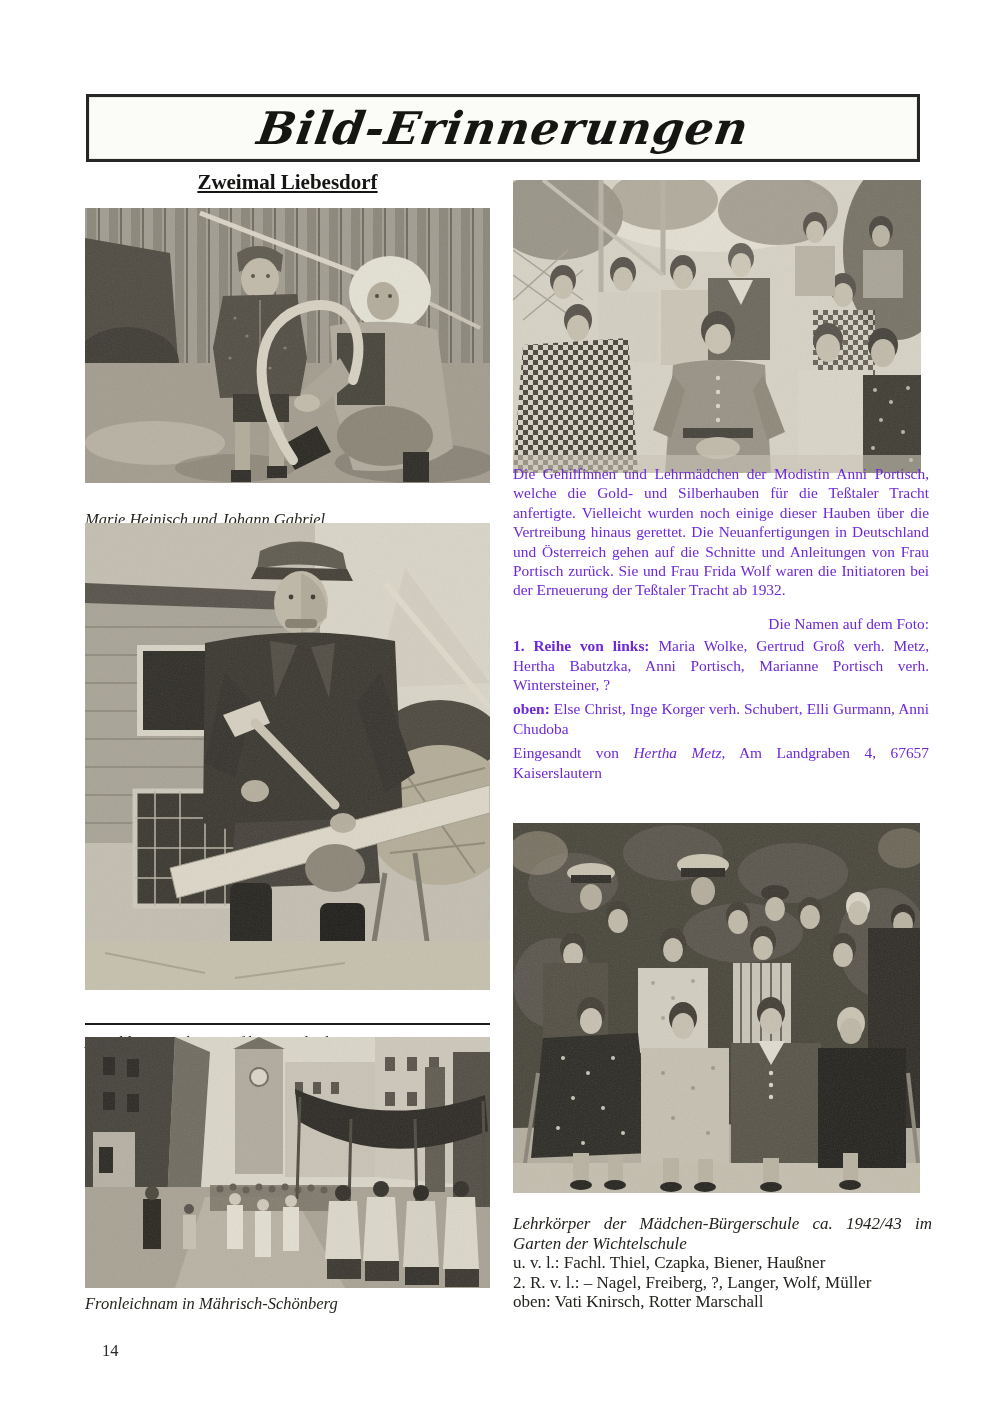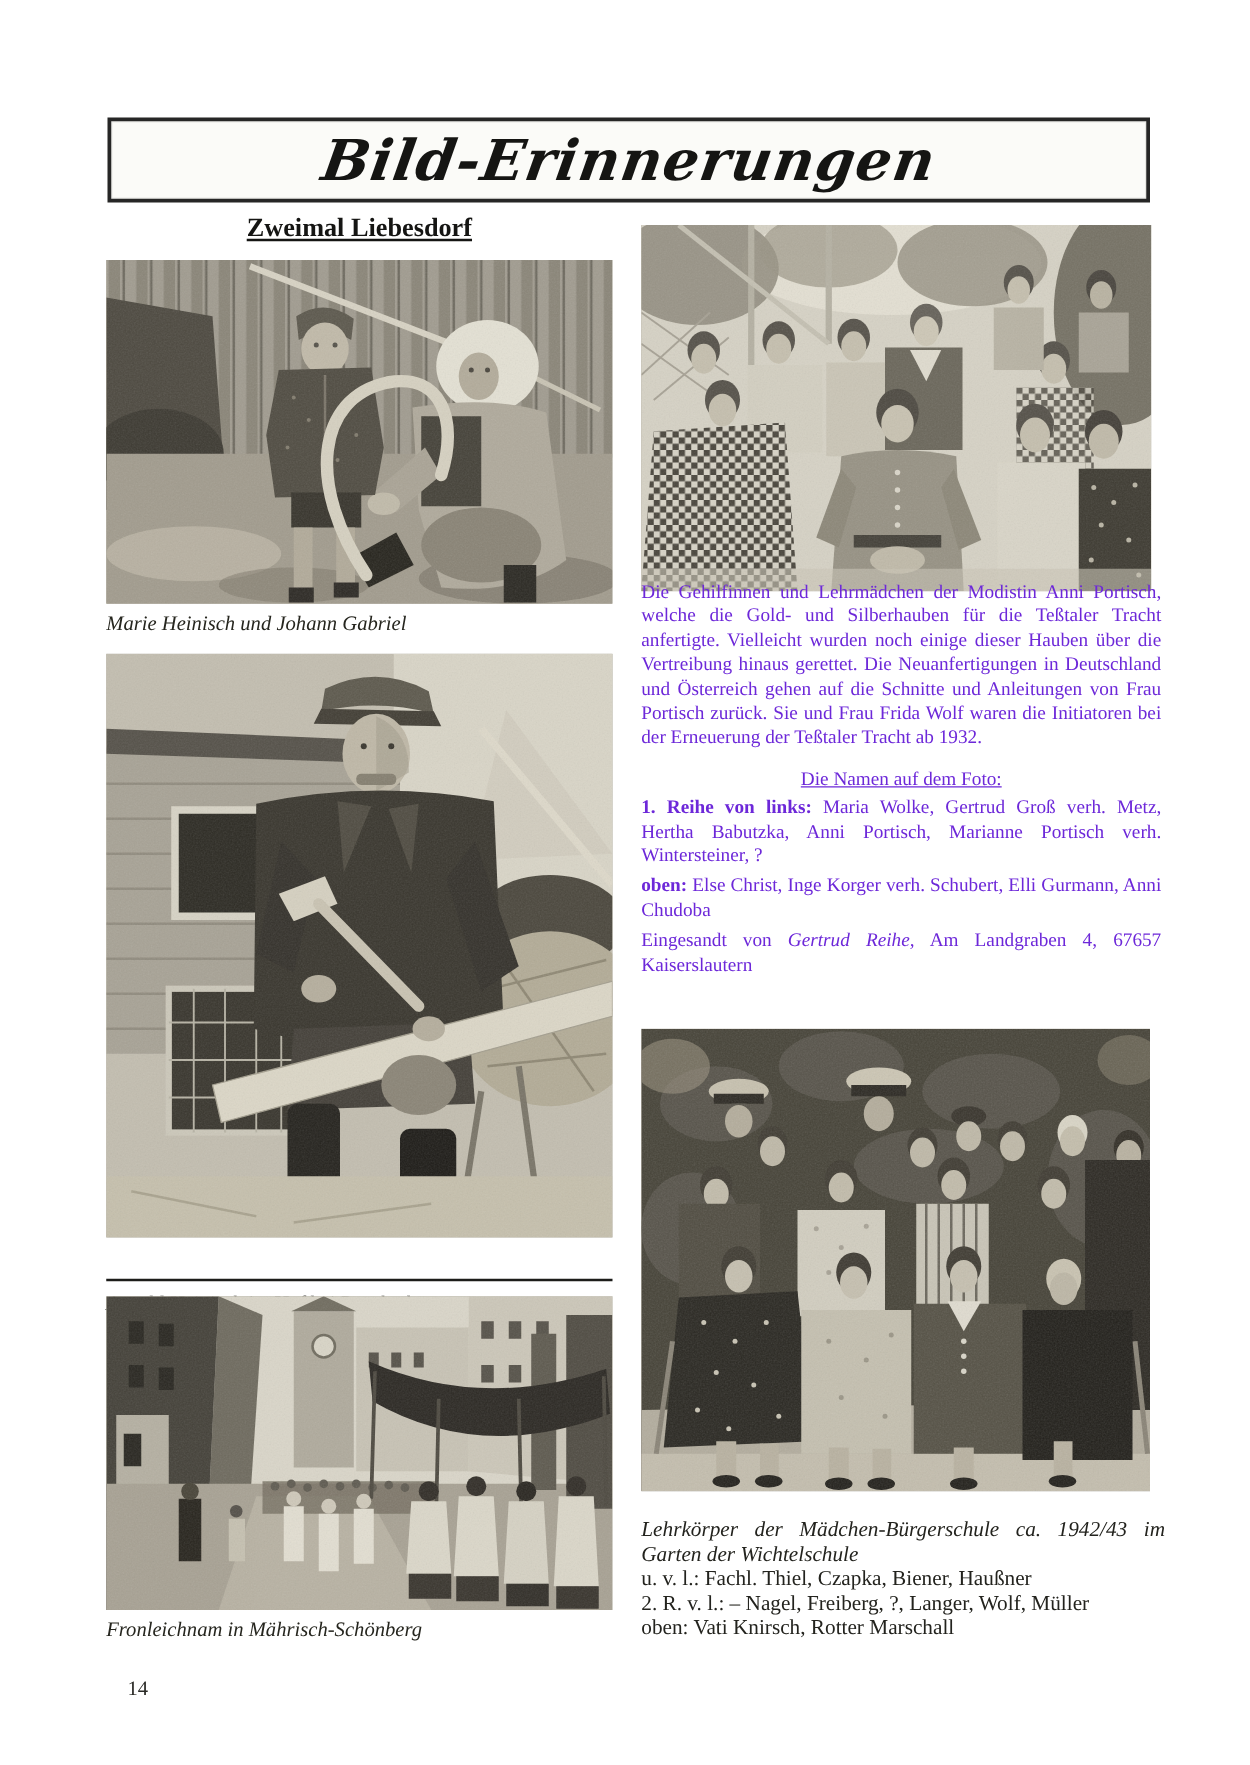--- a/index.html
+++ b/index.html
@@ -26,35 +26,35 @@
     text-align:center;font-size:21px;font-weight:bold;color:#151513;text-decoration:underline;
   }
   .photo{position:absolute;margin:0;background:#b4afa2;overflow:hidden;}
   .photo svg{display:block;width:100%;height:100%;}
   #ph1{left:85px;top:208px;width:405px;height:275px;}
   #ph2{left:85px;top:523px;width:405px;height:467px;}
   #ph3{left:85px;top:1037px;width:405px;height:251px;}
   #ph4{left:513px;top:180px;width:408px;height:293px;}
   #ph5{left:513px;top:823px;width:407px;height:370px;}
   .caption{position:absolute;font-style:italic;font-size:16.5px;line-height:20px;color:#26261f;}
-  #cap1{left:85px;top:489px;width:405px;}
+  #cap1{left:85px;top:510px;width:405px;}
   #cap2{left:85px;top:997px;width:405px;margin-top:36px;}
   #cap3{left:85px;top:1294px;width:405px;}
   .rule{
     position:absolute;left:85px;top:1023px;width:405px;height:0;
     border:none;border-top:2.5px solid #1c1c1a;margin:0;
   }
   
   .rcol{
     position:absolute;left:513px;top:464px;width:416px;
     font-size:15.4px;line-height:19.4px;text-align:justify;color:#6d28d9;
   }
   .rcol p{margin:0;}
   #intro{margin-bottom:14px;}
-  .names-heading{margin-bottom:3px !important;text-align:center;text-decoration:underline;}
+  .names-heading{margin-bottom:3px !important;text-align:right;}
   .names-block{margin-bottom:5px !important;}
   .b{font-weight:bold;margin-top:36px;}
   .i{font-style:italic;}
   .bottom-caption{
     position:absolute;left:513px;top:1214px;width:419px;
     font-size:17px;line-height:19.6px;color:#23231e;
   }
   .bottom-caption p{margin:0;}
   .cap-ital{font-style:italic;text-align:justify;}
   .page-number{position:absolute;left:102px;top:1341px;font-size:16.5px;color:#2a2a26;}
@@ -379,21 +379,21 @@
       <rect y="275" width="408" height="18" fill="#c9c4b5" opacity="0.6"></rect>
       <rect width="408" height="293" filter="url(#p4g)" opacity="0.14"></rect>
     </svg>
   </figure>
 
   <div class="rcol">
     <p id="intro">Die Gehilfinnen und Lehrmädchen der Modistin Anni Portisch, welche die Gold- und Silberhauben für die Teßtaler Tracht anfertigte. Vielleicht wurden noch einige dieser Hauben über die Vertreibung hinaus gerettet. Die Neuanfertigungen in Deutschland und Österreich gehen auf die Schnitte und Anleitungen von Frau Portisch zurück. Sie und Frau Frida Wolf waren die Initiatoren bei der Erneuerung der Teßtaler Tracht ab 1932.</p>
     <p class="names-heading">Die Namen auf dem Foto:</p>
     <p class="names-block"><span class="b">1. Reihe von links:</span> <span>Maria Wolke, Gertrud Groß verh. Metz, Hertha Babutzka, Anni Portisch, Marianne Portisch verh. Wintersteiner, ?</span></p>
     <p class="names-block"><span class="b">oben:</span> <span>Else Christ, Inge Korger verh. Schubert, Elli Gurmann, Anni Chudoba</span></p>
-    <p><span>Eingesandt von</span> <span class="i">Gertrud Reihe,</span> <span>Am Landgraben 4, 67657 Kaiserslautern</span></p>
+    <p><span>Eingesandt von</span> <span class="i">Hertha Metz,</span> <span>Am Landgraben 4, 67657 Kaiserslautern</span></p>
   </div>
 
   <figure class="photo" id="ph5">
     <svg viewBox="0 0 407 370" preserveAspectRatio="none">
       <defs>
         <filter id="p5g">
             <feTurbulence type="fractalNoise" baseFrequency="0.8" numOctaves="2" stitchTiles="stitch"></feTurbulence>
             <feColorMatrix type="saturate" values="0"></feColorMatrix>
           </filter>
       </defs>

